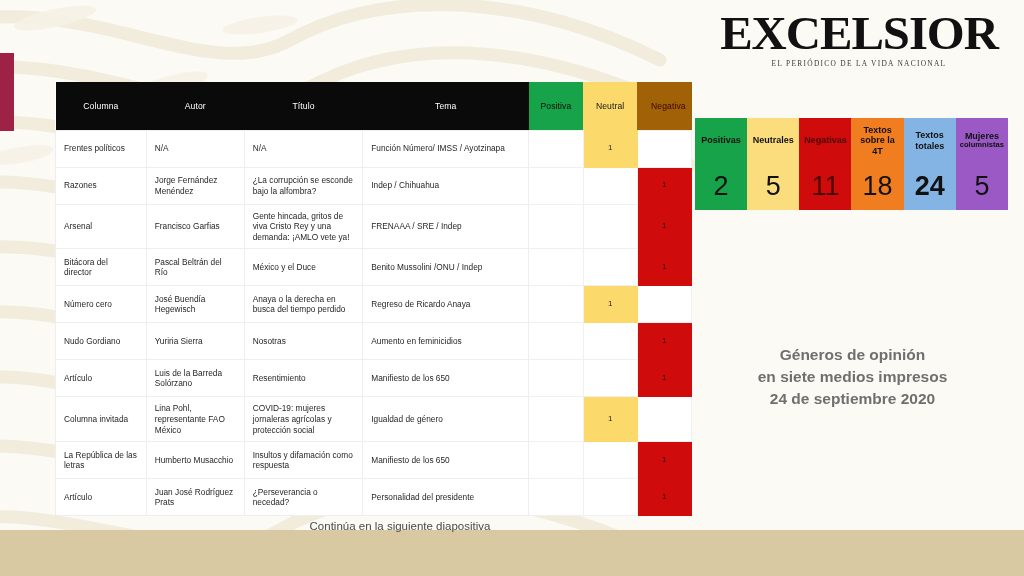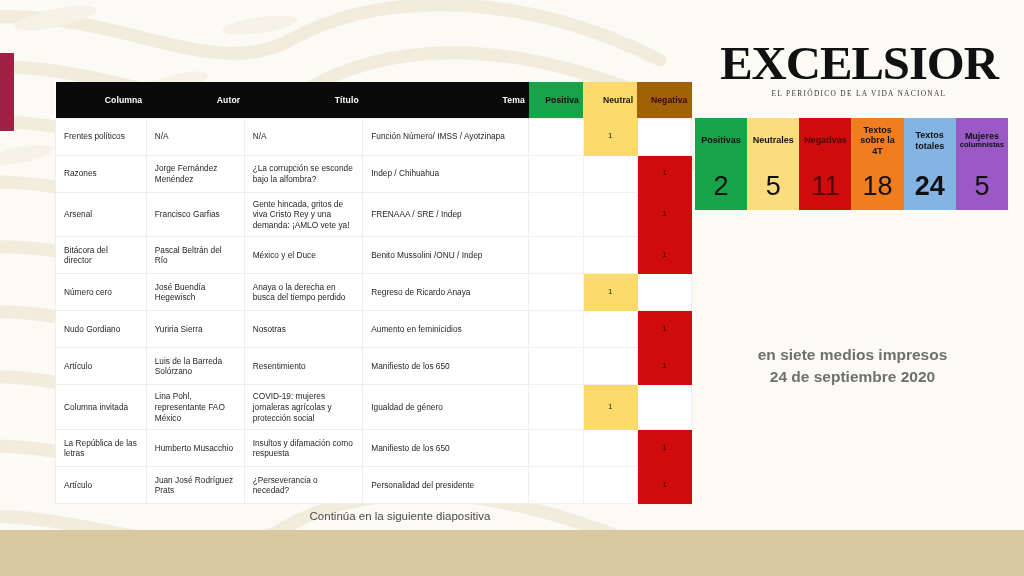--- a/index.html
+++ b/index.html
@@ -36,22 +36,22 @@
     background:#ffffff;
   }
   #main-table col.c-col{width:88px;}
   #main-table col.c-aut{width:95px;}
   #main-table col.c-tit{width:115px;}
   #main-table col.c-tem{width:161px;}
   #main-table col.c-sc {width:52.6px;}
 
   #main-table thead th{
     background:#0a0a0a; color:#ffffff;
-    font-size:8.6px; font-weight:bold;
-    height:36px; text-align:right; vertical-align:middle;
+    font-size:8.6px; font-weight:normal;
+    height:48px; text-align:center; vertical-align:middle;
     padding:2px 4px;
     letter-spacing:.1px;
   }
   #main-table thead th.h-pos{ background:#16a34a; color:#0c0c0c;}
   #main-table thead th.h-neu{ background:#fcd96b; color:#161616;}
   #main-table thead th.h-neg{ background:#a16207; color:#3d0505;padding-left:12px;}
 
   #main-table tbody td{
     border:1px solid #eeeeee;
     padding:6px 8px;
@@ -61,21 +61,21 @@
   }
   #main-table tbody td.sc{
     text-align:center; padding:0; font-size:8px; color:#2a2a2a;
     border-color:#f0f0f0;
   }
   #main-table tbody td.sc.fill-neu{ background:#fcd96b; border-color:#fcd96b;}
   #main-table tbody td.sc.fill-neg{ background:#cf0b0b; border-color:#cf0b0b; color:#2e0202;}
 
   
   #masthead{
-    position:absolute; left:714px; top:41px; width:290px; text-align:center;
+    position:absolute; left:714px; top:11px; width:290px; text-align:center;
   }
   #masthead .word{
     font-family:"Liberation Serif", serif;
     font-size:46px; font-weight:bold; letter-spacing:-1px;
     color:#111111; line-height:1;
     transform:scaleX(1.06);
   }
   #masthead .tag{
     font-family:"Liberation Serif", serif;
     font-size:7.4px; letter-spacing:1.3px; color:#3a3a3a;
@@ -110,21 +110,21 @@
     text-align:center; color:#6f6f6f;
     font-size:15.5px; font-weight:bold; line-height:1.42;
   }
 
   
   #bottom-caption{
     position:absolute; left:180px; top:508px; width:440px;
     text-align:center; color:#4a4a4a;
   }
   #bottom-caption .pg{ font-size:11.5px; }
-  #bottom-caption .nx{ font-size:11.5px; margin-top:2px;}
+  #bottom-caption .nx{ font-size:11.5px; margin-top:12px;}
 </style>
 </head>
 <body>
 
 <div id="bg-texture">
   <svg viewBox="0 0 760 640" preserveAspectRatio="none" aria-hidden="true">
     <g fill="none" stroke="#efe7d6" stroke-width="13" stroke-linecap="round">
       <path d="M-40 60 C 120 10, 240 120, 330 70 S 560 20, 700 90"></path>
       <path d="M-40 110 C 110 60, 250 175, 345 120 S 570 70, 720 140"></path>
       <path d="M-40 165 C 100 115, 255 230, 350 175 S 575 125, 730 195"></path>
@@ -283,19 +283,20 @@
         <td class="s-yellow" style="color: rgb(17, 17, 17);">5</td>
         <td class="s-red" style="color: rgb(74, 6, 6);">11</td>
         <td class="s-orange" style="color: rgb(17, 17, 17);">18</td>
         <td class="s-blue" style="color: rgb(17, 17, 17);">24</td>
         <td class="s-purple" style="color: rgb(17, 17, 17);">5</td>
       </tr>
     </tbody>
 </table>
 
 <div id="right-caption">
+  <div>Géneros de opinión</div>
   <div>en siete medios impresos</div>
   <div>24 de septiembre 2020</div>
 </div>
 
 <div id="bottom-caption">
   <div class="nx">Continúa en la siguiente diapositiva</div>
 </div>
 
 </body></html>

